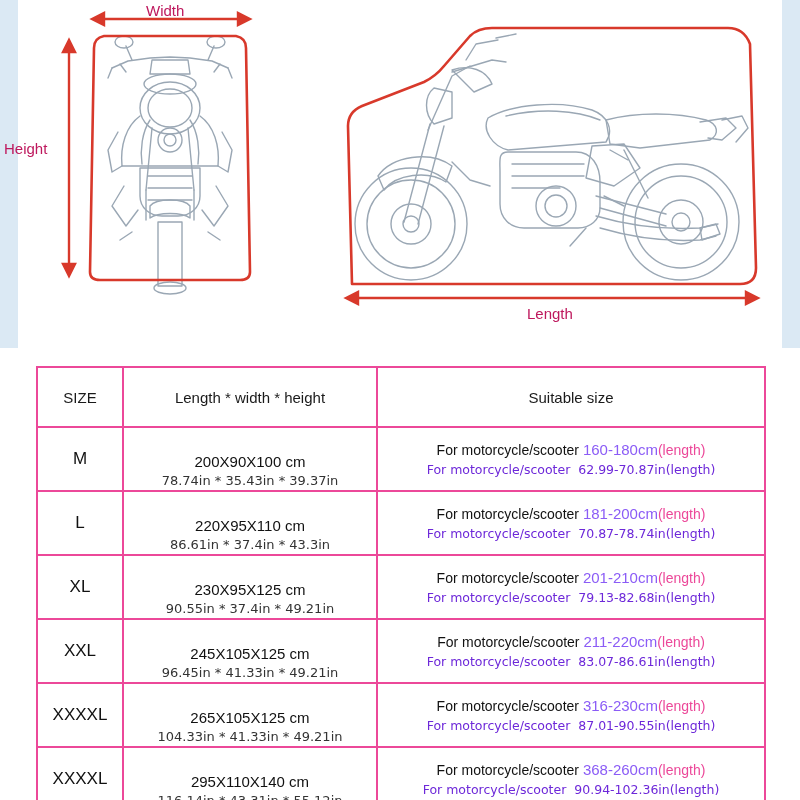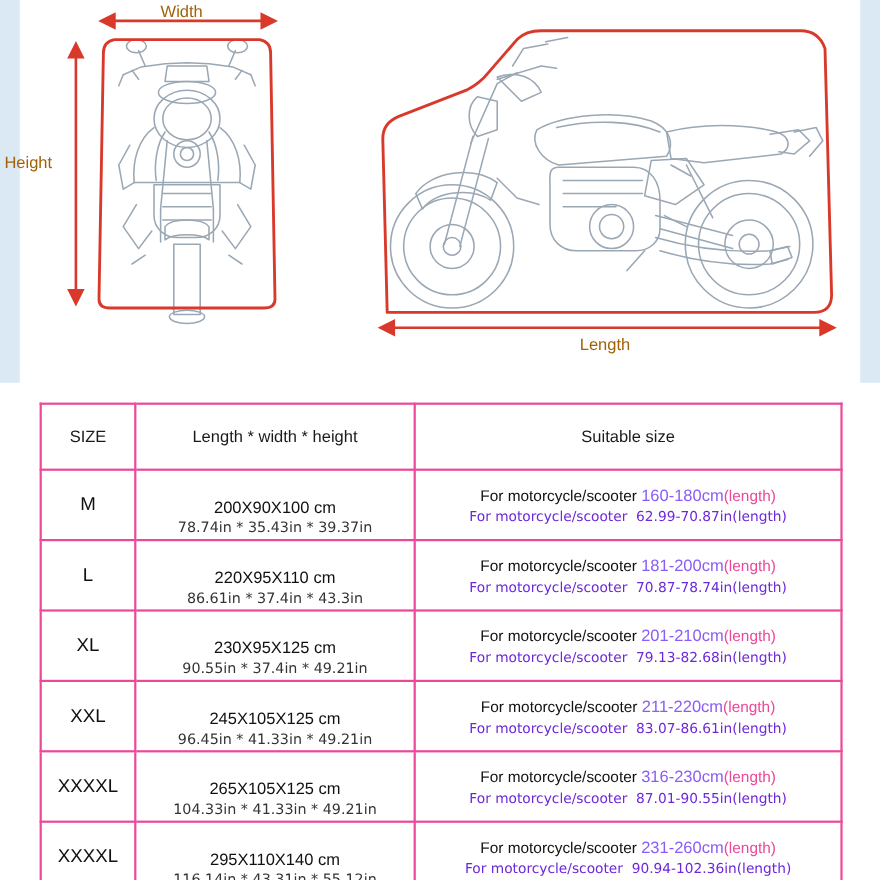--- a/index.html
+++ b/index.html
@@ -39,21 +39,21 @@
     background: #ffffff;
   }
   .illo-svg {
     position: absolute;
     top: 0;
     left: 0;
   }
   .label {
     position: absolute;
     font-size: 15px;
-    color: #a16207;
+    color: #be185d;
     font-family: "Liberation Sans", sans-serif;
     white-space: nowrap;
   }
   #label-width { left: 146px; top: 2px; }
   #label-height { left: 4px; top: 140px; }
   #label-length { left: 527px; top: 305px; }
 
   
   .table-wrap {
     position: absolute;
@@ -362,21 +362,21 @@
 
         <tr>
           <td class="size-cell">XXXXL</td>
           <td>
             <div class="dim-main">295X110X140 cm</div>
             <div class="dim-sub">116.14in * 43.31in * 55.12in</div>
           </td>
           <td>
             <div class="suit-line1">
               <span>For motorcycle/scooter</span>
-              <span class="hl">231-260cm</span><span class="suffix">(length)</span>
+              <span class="hl">368-260cm</span><span class="suffix">(length)</span>
             </div>
             <div class="suit-line2">
               <span>For motorcycle/scooter</span>
               &nbsp;<span>90.94-102.36in(length)</span>
             </div>
           </td>
         </tr>
 
       </tbody>
     </table>

